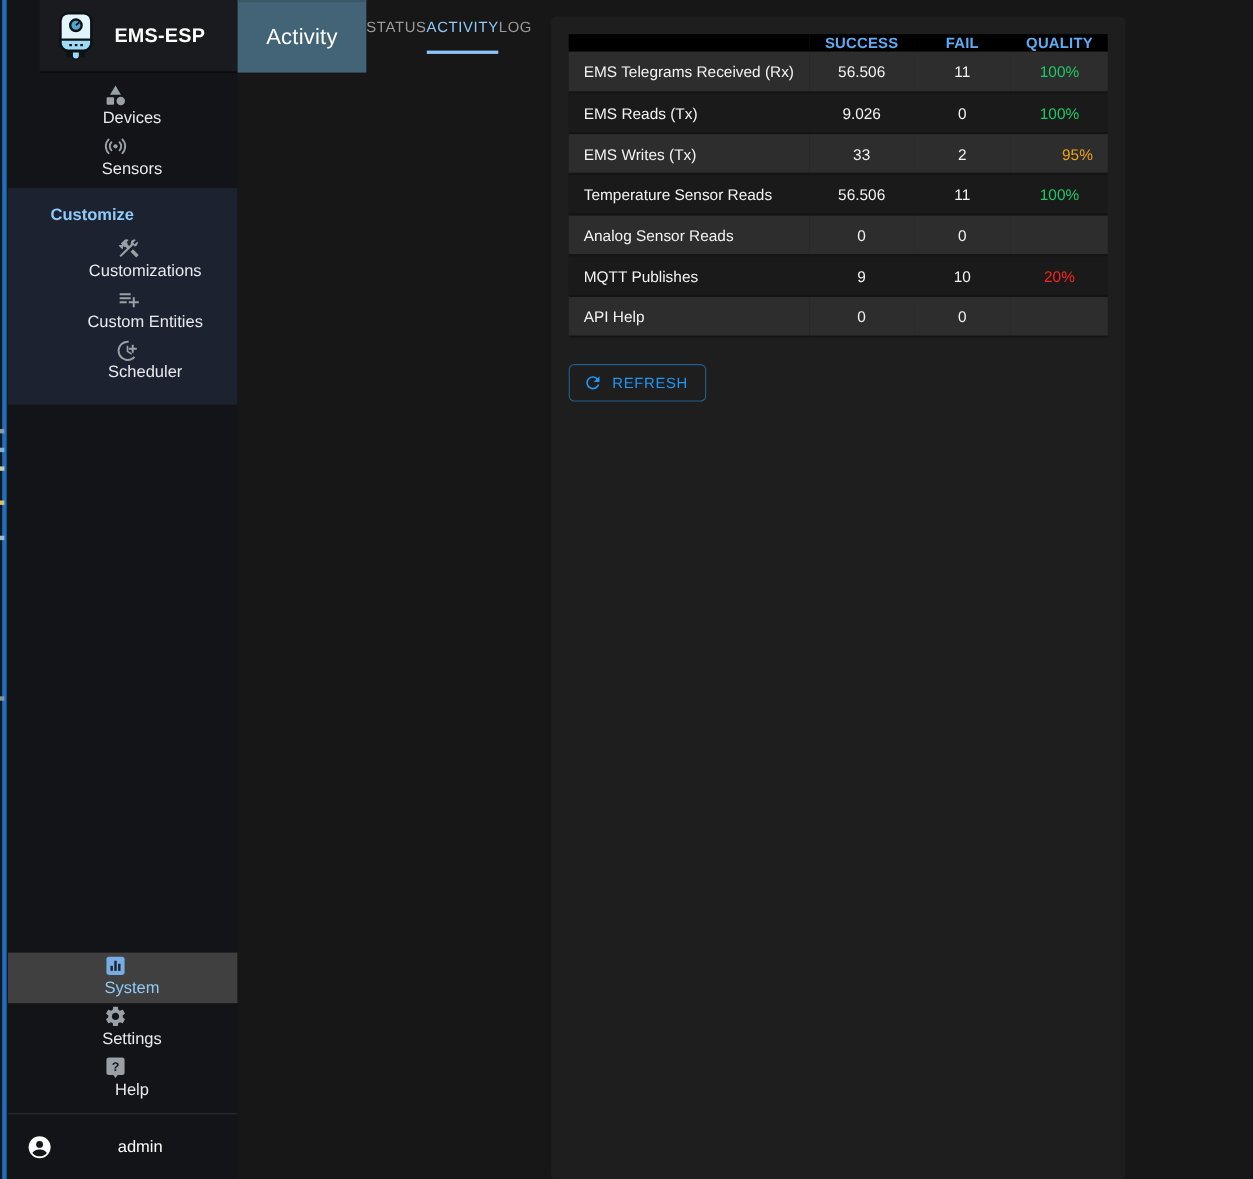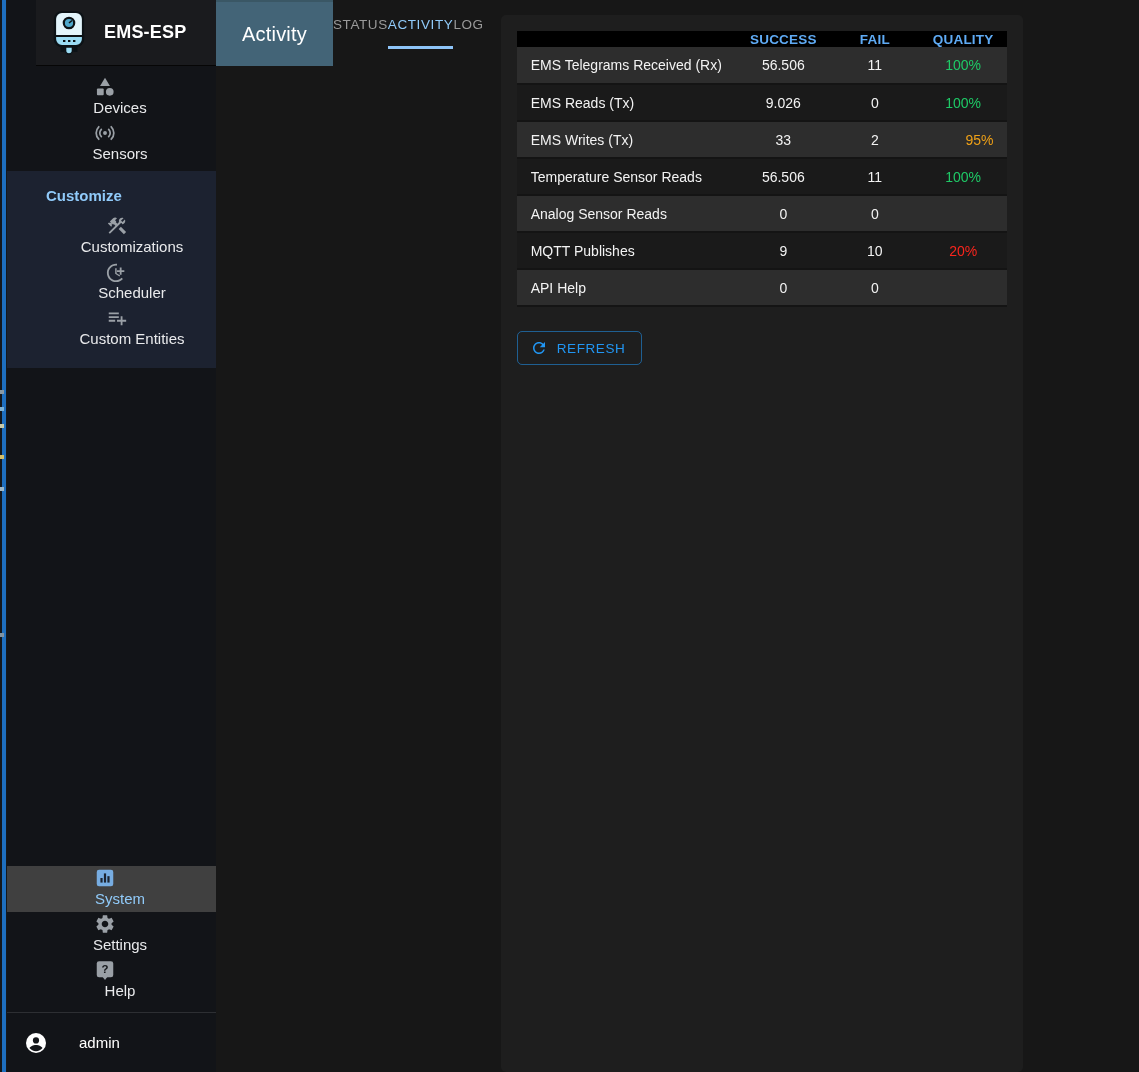--- a/index.html
+++ b/index.html
@@ -27,21 +27,21 @@
 
   .customize-section { background:#1c2230; padding-bottom:16px;padding-left:24px; }
   .customize-section .section-header { color:#90caf9; font-weight:700; font-size:15px;
                                        padding:16px 16px 10px 15px; }
   .sidebar .spacer { flex:1 1 auto; }
 
   .nav-item.selected { background:#404040; }
   .nav-item.selected .nav-label { color:#90caf9; }
 
   .sidebar-divider { height:1px; background:#2d2f33; margin-top:8px; }
-  .user-row { height:59px; display:flex; align-items:center; padding-left:17px; cursor:pointer; }
+  .user-row { height:59px; display:flex; align-items:center; padding-left:17px; cursor:pointer;gap:28px; }
   .user-row .nav-icon { width:24px; height:24px; margin-right:31px; color:#ffffff; flex:0 0 24px; }
   .user-row .nav-label { color:#ffffff; font-size:15px; }
 
   
   .main { flex:1 1 auto; display:flex; flex-direction:row; background:#171717; }
   .appbar { height:66px; flex:0 0 66px; background:#436477; border-top:2px solid #3a5765;
             display:flex; align-items:center; padding:0 26px; }
   .appbar .page-title { color:#ffffff; font-size:20px; font-weight:500; letter-spacing:0.2px; }
 
   .tabs { height:49px; flex:0 0 49px; display:flex; }
@@ -142,34 +142,34 @@
           <svg width="22" height="22" viewBox="0 0 24 24" fill="currentColor">
             <path d="M13.783 15.172l2.45-2.45 5.715 5.715-2.45 2.45z"></path>
             <path d="M17.5 10c1.93 0 3.5-1.57 3.5-3.5 0-.58-.16-1.12-.41-1.6l-2.7 2.7-1.49-1.49 2.7-2.7c-.48-.25-1.02-.41-1.6-.41C15.57 3 14 4.57 14 6.5c0 .41.08.8.21 1.16l-1.85 1.85-1.78-1.78.71-.71-1.41-1.41L12 3.49c-1.17-1.17-3.07-1.17-4.24 0L4.22 7.03l1.41 1.41H2.81l-.71.71 3.54 3.54.71-.71V9.15l1.41 1.41.71-.71 1.78 1.78-7.41 7.41 1.41 1.41L16.34 8.76c.36.13.75.24 1.16.24z"></path>
           </svg>
         </span>
         <span class="nav-label">Customizations</span>
       </div>
       <div class="nav-item">
         <span class="nav-icon">
           <svg width="22" height="22" viewBox="0 0 24 24" fill="currentColor">
+            <path d="M14 10H3v2h11v-2zm0-4H3v2h11V6zm4 8v-4h-2v4h-4v2h4v4h2v-4h4v-2h-4zM3 16h7v-2H3v2z"></path>
+          </svg>
+        </span>
+        <span class="nav-label">Custom Entities</span>
+      </div>
+      <div class="nav-item">
+        <span class="nav-icon">
+          <svg width="22" height="22" viewBox="0 0 24 24" fill="currentColor">
             <path d="M10 8v6l4.7 2.9.8-1.2-3.9-2.4V8H10z"></path>
             <path d="M20 10h-3V7h-2v3h-3v2h3v3h2v-3h3v-2z"></path>
             <path d="M11 21c-4.41 0-8-3.59-8-8s3.59-8 8-8c.34 0 .67.02 1 .07V3.06C11.67 3.02 11.34 3 11 3 5.48 3 1 7.48 1 13s4.48 10 10 10c2.98 0 5.65-1.31 7.48-3.38l-1.52-1.3C15.51 19.93 13.38 21 11 21z"></path>
           </svg>
         </span>
         <span class="nav-label">Scheduler</span>
-      </div>
-      <div class="nav-item">
-        <span class="nav-icon">
-          <svg width="22" height="22" viewBox="0 0 24 24" fill="currentColor">
-            <path d="M14 10H3v2h11v-2zm0-4H3v2h11V6zm4 8v-4h-2v4h-4v2h4v4h2v-4h4v-2h-4zM3 16h7v-2H3v2z"></path>
-          </svg>
-        </span>
-        <span class="nav-label">Custom Entities</span>
       </div>
     </div>
 
     <div class="spacer"></div>
 
     <nav>
       <div class="nav-item selected">
         <span class="nav-icon">
           <svg width="22" height="22" viewBox="0 0 24 24">
             <rect x="3" y="3" width="18" height="18" rx="2.5" fill="#77ade2"></rect>

